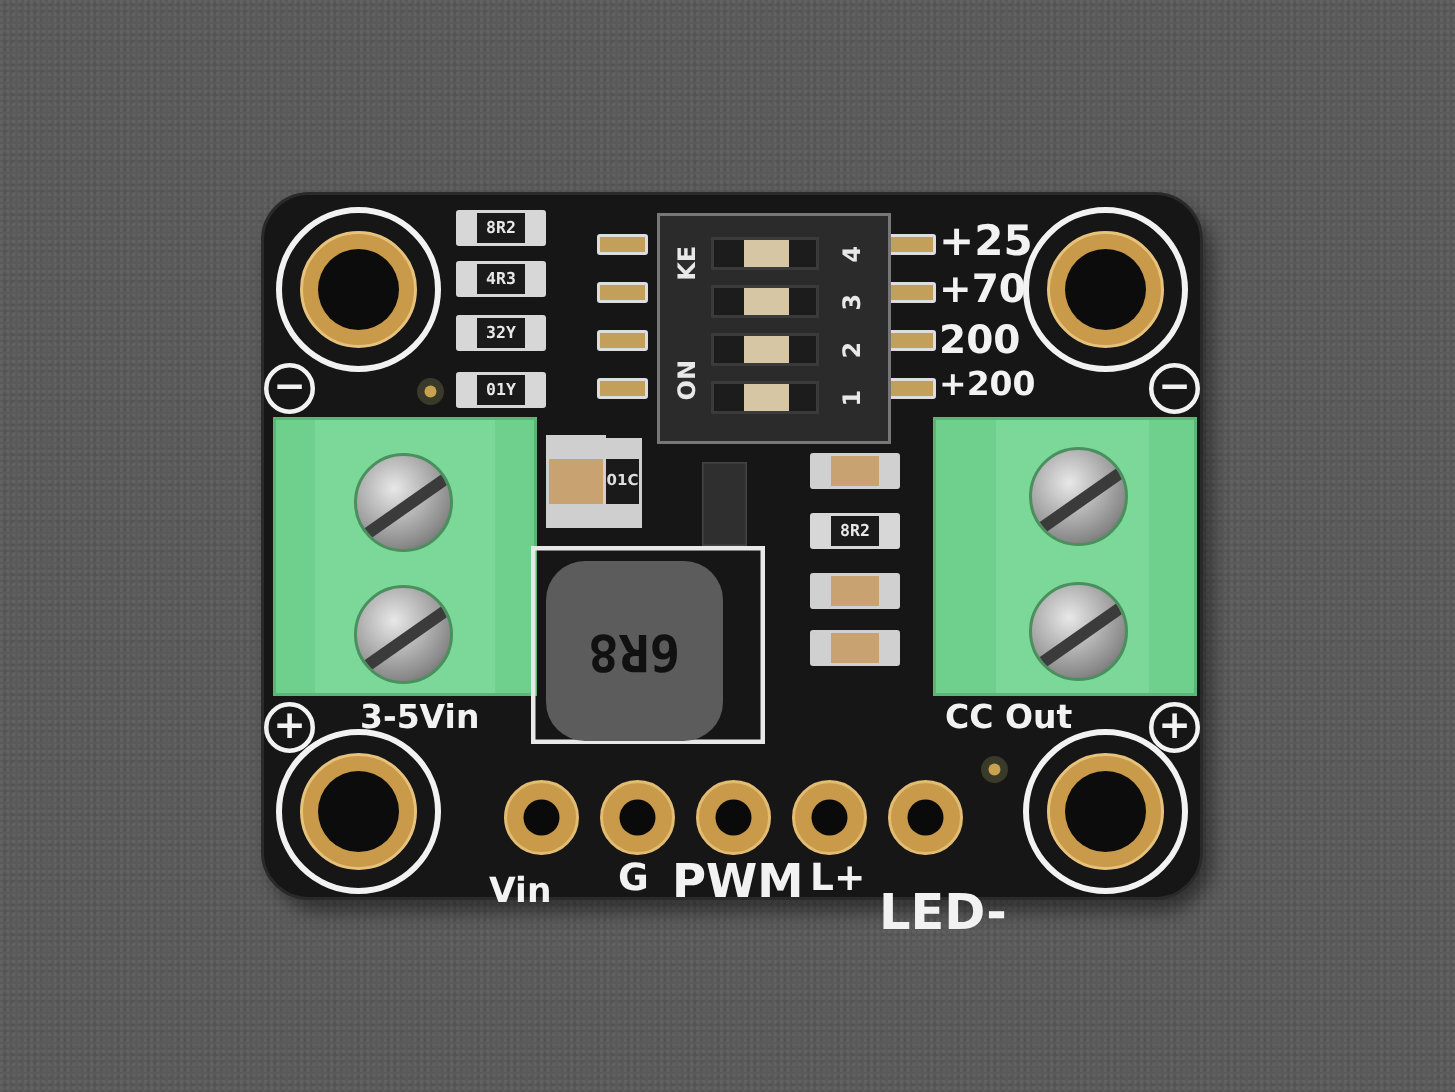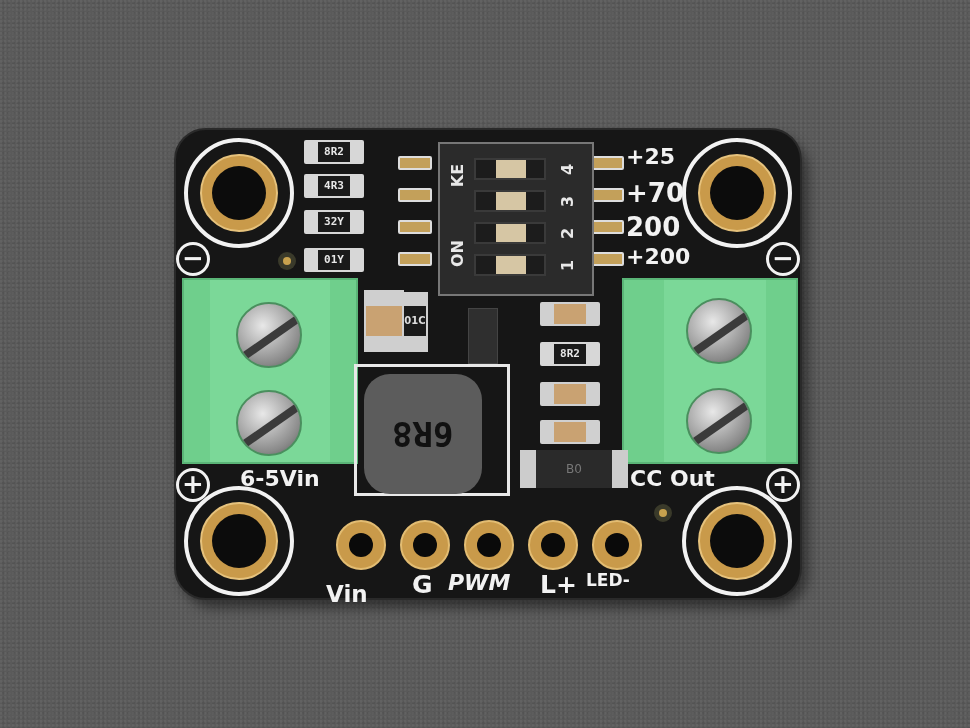--- a/index.html
+++ b/index.html
@@ -176,21 +176,21 @@
           <div class="lever"></div>
         </div>
       <div class="lbl" style="left:6px; top:22px; transform:rotate(-90deg);">KE</div>
       <div class="lbl" style="left:4px; top:100px; transform:rotate(-90deg);">ON</div>
       <div class="lbl" style="left:122px; top:16px; transform:rotate(-90deg);">4</div>
       <div class="lbl" style="left:122px; top:48px; transform:rotate(-90deg);">3</div>
       <div class="lbl" style="left:122px; top:80px; transform:rotate(-90deg);">2</div>
       <div class="lbl" style="left:122px; top:112px; transform:rotate(-90deg);">1</div>
     </div>
 
-    <div class="silk" style="left:450px; top:14px; font-size:22px;">+25</div>
+    <div class="silk" style="left:450px; top:14px; font-size:28px;">+25</div>
     <div class="silk" style="left:450px; top:48px; font-size:26px;">+70</div>
     <div class="silk" style="left:450px; top:82px; font-size:26px;">200</div>
     <div class="silk" style="left:450px; top:114px; font-size:22px;">+200</div>
 
     <div class="terminal" style="left:6px; top:148px;">
       <div class="face" style="left:26px; right:26px;"></div>
       <div class="screw" style="left:52px; top:22px;">
           <div class="slot"></div>
         </div>
       <div class="screw" style="left:52px; top:110px;">
@@ -227,47 +227,46 @@
     <div class="cap" style="left:364px; top:252px;">
         <div class="body"></div>
       </div>
     <div class="cap" style="left:364px; top:290px;">
         <div class="body"></div>
       </div>
 
     <div class="inductor-outline"></div>
     <div class="inductor"><span>6R8</span></div>
 
-    <div class="diode"><span>B0</span></div>
 
     <div class="via" style="left:102px; top:122px;">
         <i></i>
       </div>
     <div class="via" style="left:478px; top:374px;">
         <i></i>
       </div>
 
-    <div class="silk" style="left:64px; top:336px; font-size:22px;">6-5Vin</div>
+    <div class="silk" style="left:64px; top:336px; font-size:22px;">3-5Vin</div>
     <div class="silk" style="left:454px; top:336px; font-size:22px;">CC Out</div>
 
     <div class="pin" style="left:160px; top:390px;">
         <div class="hole"></div>
       </div>
     <div class="pin" style="left:224px; top:390px;">
         <div class="hole"></div>
       </div>
     <div class="pin" style="left:288px; top:390px;">
         <div class="hole"></div>
       </div>
     <div class="pin" style="left:352px; top:390px;">
         <div class="hole"></div>
       </div>
     <div class="pin" style="left:416px; top:390px;">
         <div class="hole"></div>
       </div>
 
     <div class="silk" style="left:150px; top:451px; font-size:23px;">Vin</div>
     <div class="silk" style="left:236px; top:440px; font-size:25px;">G</div>
-    <div class="silk" style="left:272px; top:440px; font-size:22px;font-style:italic;">PWM</div>
+    <div class="silk" style="left:272px; top:440px; font-size:31px;">PWM</div>
     <div class="silk" style="left:364px; top:440px; font-size:25px;">L+</div>
-    <div class="silk" style="left:410px; top:440px; font-size:17px;">LED-</div>
+    <div class="silk" style="left:410px; top:458px; font-size:33px;">LED-</div>
   </div>
 </div>
 
 </body></html>

